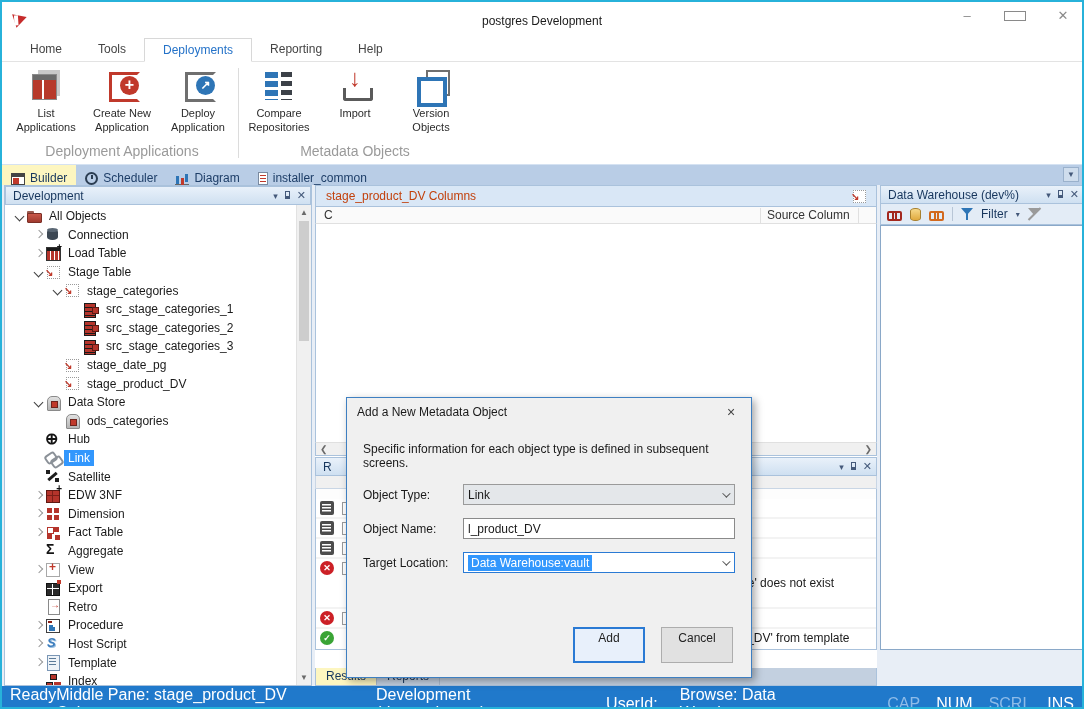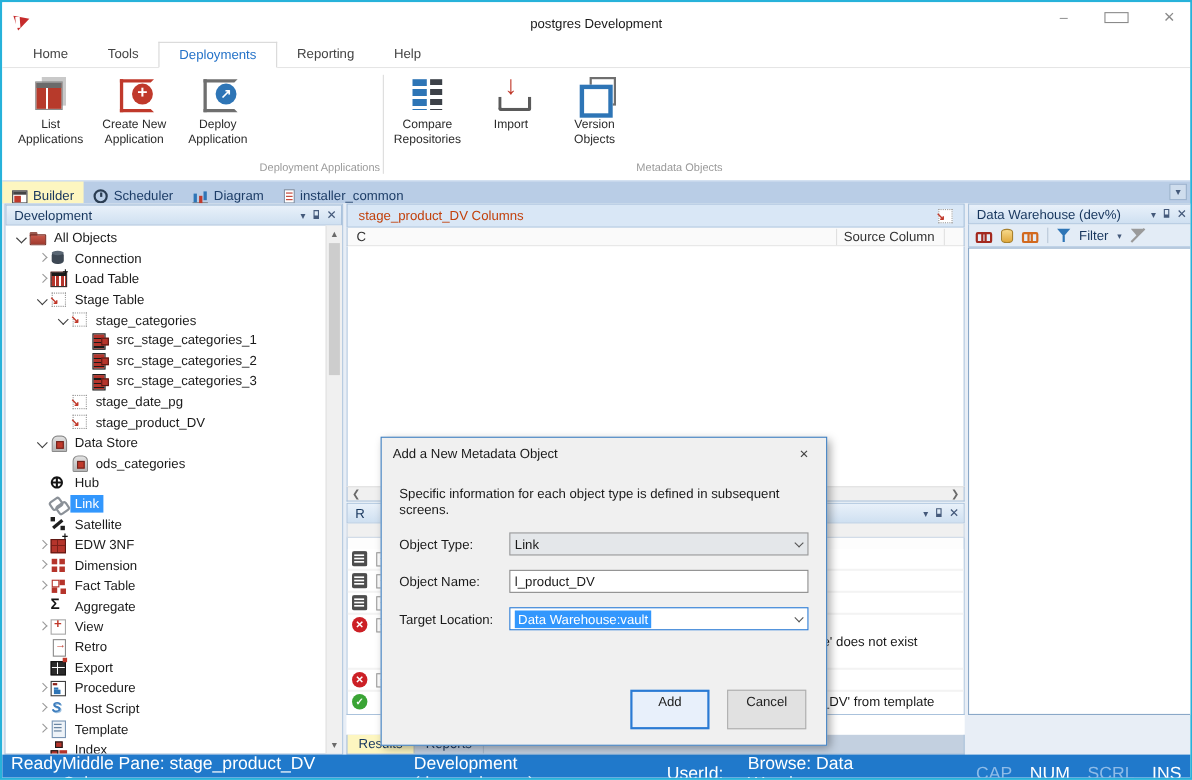--- a/index.html
+++ b/index.html
@@ -17,25 +17,25 @@
   .title-text { position:absolute; left:0; right:0; top:12px; text-align:center; color:#1a1a1a; font-size:12px; }
   .win-controls { position:absolute; right:8px; top:6px; display:flex; gap:26px; color:#8a8a8a; font-size:13px; }
   .win-controls span { width:22px; text-align:center; cursor:default; }
   .wc-max { display:inline-block; width:10px; height:10px; border:1px solid #8a8a8a; margin-top:3px; }
   
   .menubar { position:absolute; left:0; top:36px; right:0; height:24px; background:#fff; border-bottom:1px solid #e3e3e3; display:flex; padding-left:10px; }
   .menu-tab { padding:4px 18px 3px; font-size:12px; color:#444; cursor:default; }
   .menu-tab.active { color:#2472c8; border:1px solid #d8d8d8; border-bottom:1px solid #fff; background:#fff; margin-bottom:-1px; }
   
   .ribbon { position:absolute; left:0; top:60px; right:0; height:102px; background:#fff; display:flex; padding:4px 0 0 6px; }
-  .rgroup { display:flex; flex-direction:row;justify-content:space-between; }
+  .rgroup { display:flex; flex-direction:column;justify-content:space-between; }
   .rgroup-buttons { display:flex; align-items:flex-start; }
   .rbtn { width:76px; display:flex; flex-direction:column; align-items:center; padding:4px 2px; }
   .rbtn .lbl { font-size:11px; color:#2b2b2b; text-align:center; line-height:1.25; margin-top:5px; }
-  .rgroup-label { text-align:center; color:#9a9a9a; font-size:10px; margin-top:auto; padding:4px 0 6px; }
+  .rgroup-label { text-align:center; color:#9a9a9a; font-size:14px; margin-top:auto; padding:4px 0 6px; }
   .rsep { width:1px; background:#dcdcdc; margin:2px 2px 6px; }
   .ricon { position:relative; width:34px; height:32px; display:block; }
   .i-list-apps:before { content:''; position:absolute; left:9px; top:0; width:22px; height:26px; background:#c9c9c9; }
   .i-list-apps:after { content:''; position:absolute; left:3px; top:4px; width:23px; height:24px; background:
       linear-gradient(#6b6b6b 0 5px, transparent 5px) ,
       linear-gradient(to right,#b73a2b 0 9px,#fff 9px 11px,#b73a2b 11px) padding-box;
       border:1px solid #8a8a8a; }
   .i-create-new:before { content:''; position:absolute; left:4px; top:2px; width:25px; height:24px; border:3px solid #c0392b; border-right-color:transparent; }
   .i-create-new:after { content:'+'; position:absolute; right:0px; top:6px; width:19px; height:19px; background:#c0392b; border-radius:50%; color:#fff; font-weight:bold; font-size:16px; line-height:18px; text-align:center; }
   .i-deploy:before { content:''; position:absolute; left:4px; top:2px; width:25px; height:24px; border:3px solid #6f6f6f; border-right-color:transparent; }
@@ -385,27 +385,27 @@
             <span class="ti ti-aggregate"></span>
             <span class="tlabel">Aggregate</span>
           </div>
           <div class="trow" style="padding-left: 27px;">
             <span class="chev closed"></span>
             <span class="ti ti-view"></span>
             <span class="tlabel">View</span>
           </div>
           <div class="trow" style="padding-left: 27px;">
             <span class="chev "></span>
+            <span class="ti ti-export"></span>
+            <span class="tlabel">Export</span>
+          </div>
+          <div class="trow" style="padding-left: 27px;">
+            <span class="chev "></span>
             <span class="ti ti-retro"></span>
             <span class="tlabel">Retro</span>
-          </div>
-          <div class="trow" style="padding-left: 27px;">
-            <span class="chev "></span>
-            <span class="ti ti-export"></span>
-            <span class="tlabel">Export</span>
           </div>
           <div class="trow" style="padding-left: 27px;">
             <span class="chev closed"></span>
             <span class="ti ti-procedure"></span>
             <span class="tlabel">Procedure</span>
           </div>
           <div class="trow" style="padding-left: 27px;">
             <span class="chev closed"></span>
             <span class="ti ti-hostscript"></span>
             <span class="tlabel">Host Script</span>

